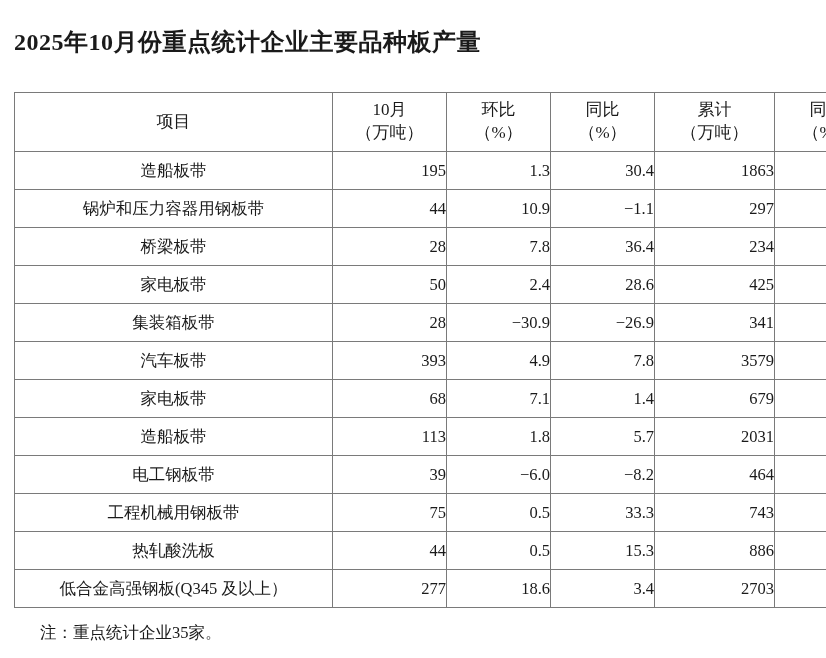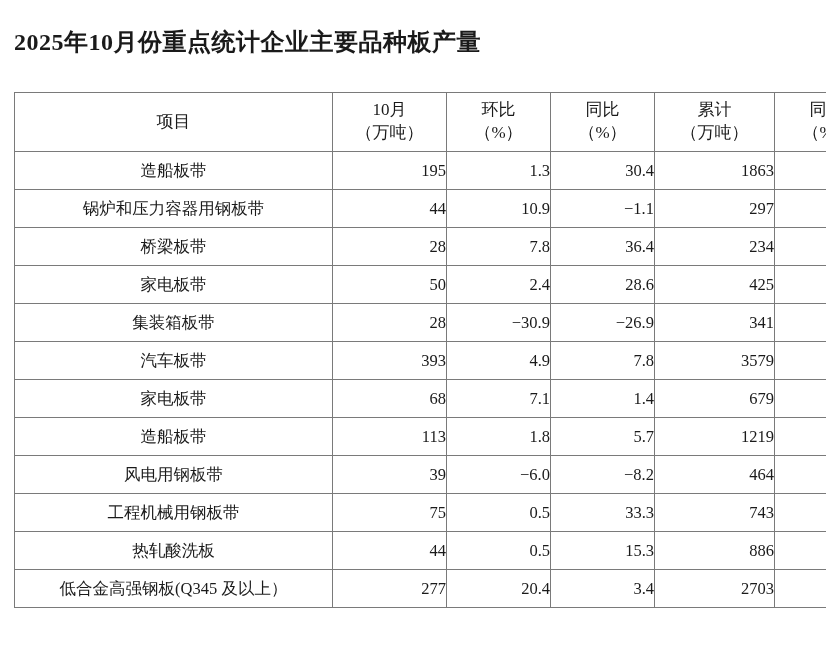--- a/index.html
+++ b/index.html
@@ -175,25 +175,25 @@
         <td class="num">7.1</td>
         <td class="num">1.4</td>
         <td class="num">679</td>
         <td class="num">−5.8</td>
       </tr>
       <tr>
         <td class="row-label">造船板带</td>
         <td class="num">113</td>
         <td class="num">1.8</td>
         <td class="num">5.7</td>
-        <td class="num">1219</td>
+        <td class="num">2031</td>
         <td class="num">7.1</td>
       </tr>
       <tr>
-        <td class="row-label">风电用钢板带</td>
+        <td class="row-label">电工钢板带</td>
         <td class="num">39</td>
         <td class="num">−6.0</td>
         <td class="num">−8.2</td>
         <td class="num">464</td>
         <td class="num">18.7</td>
       </tr>
       <tr>
         <td class="row-label">工程机械用钢板带</td>
         <td class="num">75</td>
         <td class="num">0.5</td>
@@ -205,22 +205,23 @@
         <td class="row-label">热轧酸洗板</td>
         <td class="num">44</td>
         <td class="num">0.5</td>
         <td class="num">15.3</td>
         <td class="num">886</td>
         <td class="num">10.1</td>
       </tr>
       <tr>
         <td class="row-label">低合金高强钢板(Q345 及以上）</td>
         <td class="num">277</td>
-        <td class="num">20.4</td>
+        <td class="num">18.6</td>
         <td class="num">3.4</td>
         <td class="num">2703</td>
         <td class="num">0.2</td>
       </tr>
     </tbody>
   </table>
 
+  <div class="note">注：重点统计企业35家。</div>
 
 </div>
 
 </body></html>

